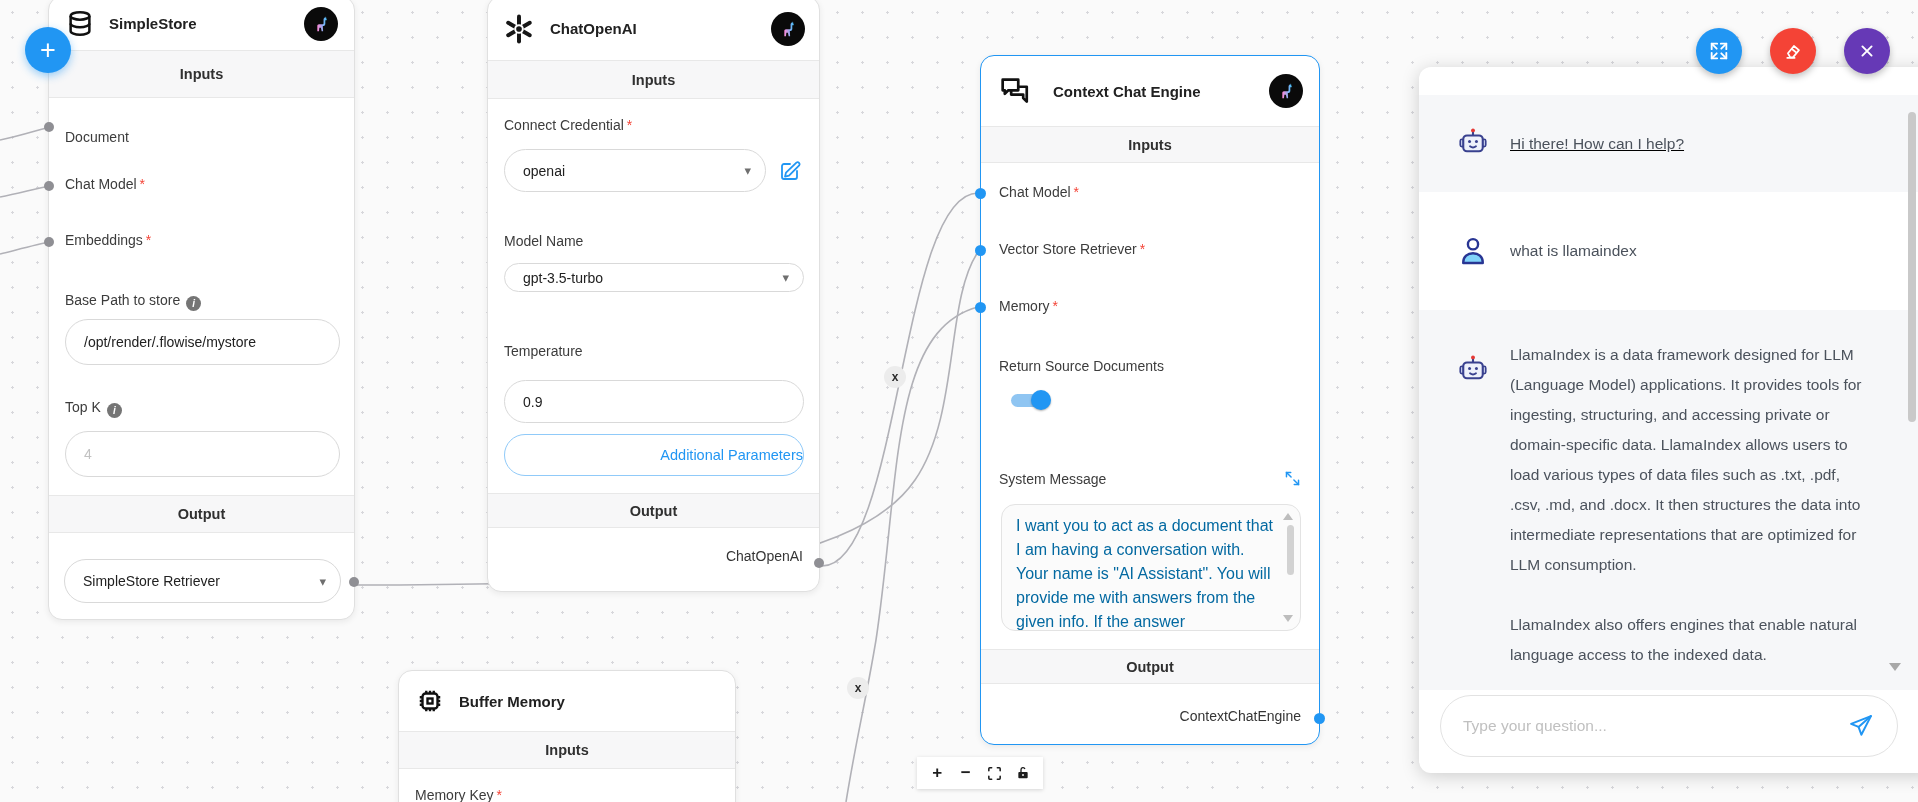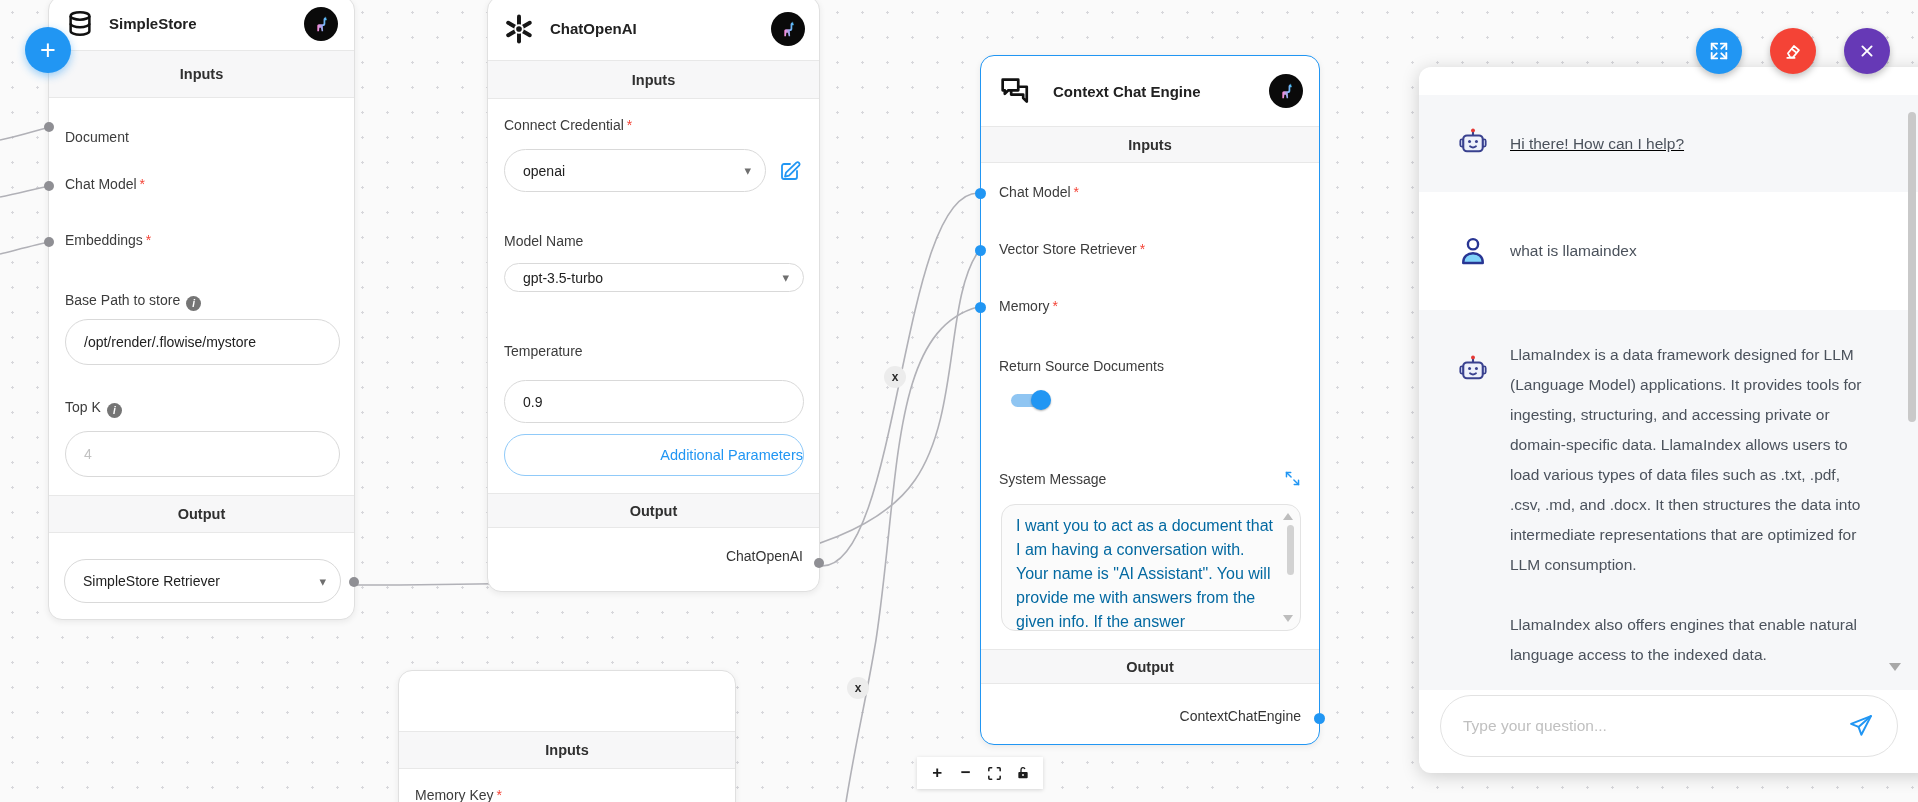--- a/index.html
+++ b/index.html
@@ -246,20 +246,30 @@
       <span class="scroll-thumb" style="right:6px; top:20px; width:7px; height:50px; background:#d2d2d2;"></span>
       <span class="tri" style="right:7px; bottom:8px; border-left:5px solid transparent; border-right:5px solid transparent; border-top:7px solid #bdbdbd;"></span>
     </div>
 
     <div class="nband" style="top:593px; height:35px;">Output</div>
     <div class="outtext" style="right:18px; top:652px;">ContextChatEngine</div>
     <span class="handle blue" style="right:-6px; top:657px; left:auto;"></span>
   </div>
 
   <div class="node" style="left:398px; top:670px; width:338px; height:160px;">
+    <div class="nheader" style="height:60px; padding:0 16px;">
+      <span style="display:flex;">
+        <svg width="30" height="30" viewBox="0 0 24 24" fill="none" stroke="#111" stroke-width="1.9">
+          <rect x="6" y="6" width="12" height="12" rx="2.5"></rect>
+          <rect x="10" y="10" width="4" height="4"></rect>
+          <path d="M9 6V3.8M12 6V3.8M15 6V3.8M9 20.2V18M12 20.2V18M15 20.2V18M6 9H3.8M6 12H3.8M6 15H3.8M20.2 9H18M20.2 12H18M20.2 15H18"></path>
+        </svg>
+      </span>
+      <span class="ntitle" style="margin-left:14px;">Buffer Memory</span>
+    </div>
     <div class="nband" style="top:60px; height:38px;">Inputs</div>
     <div class="nlabel" style="left:16px; top:116px;"><span>Memory Key</span><span class="req">*</span></div>
   </div>
 
   <div class="fab">+</div>
 
   <div class="controls">
     <span class="ctrl-btn">+</span>
     <span class="ctrl-btn">−</span>
     <span class="ctrl-btn">

